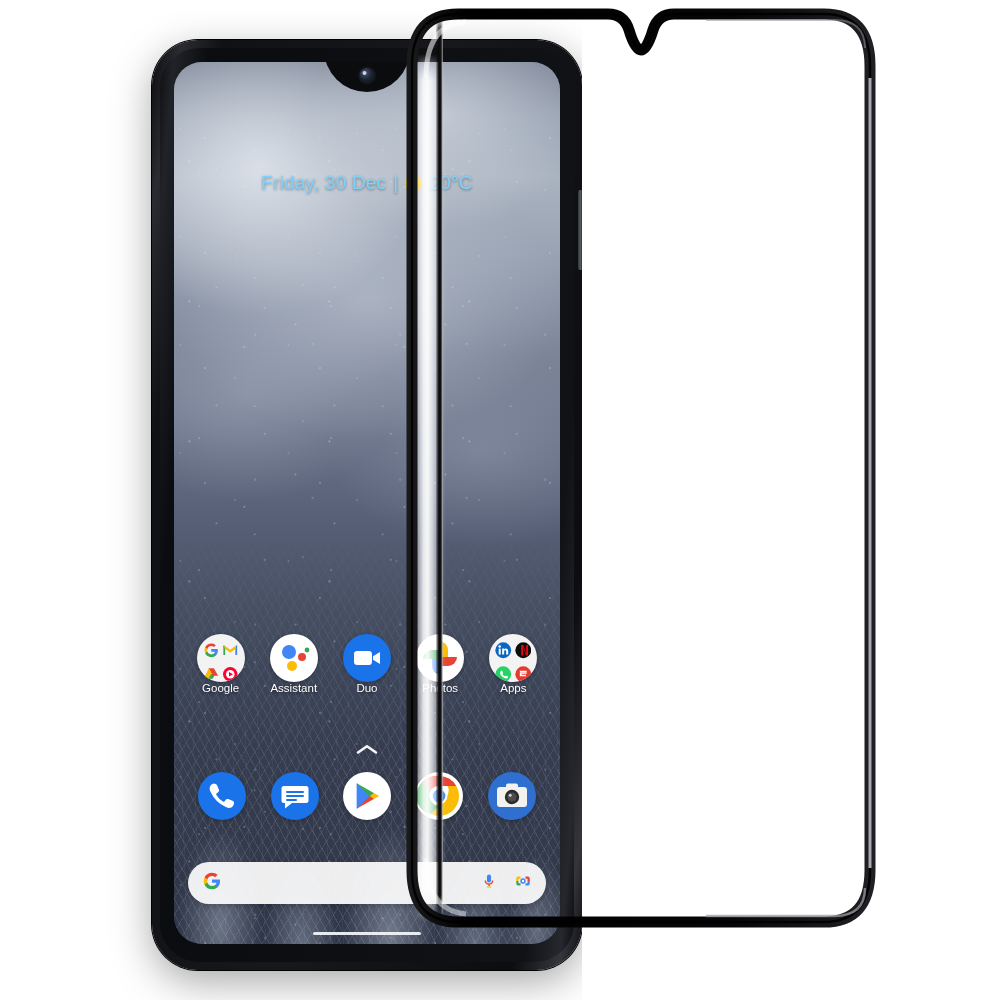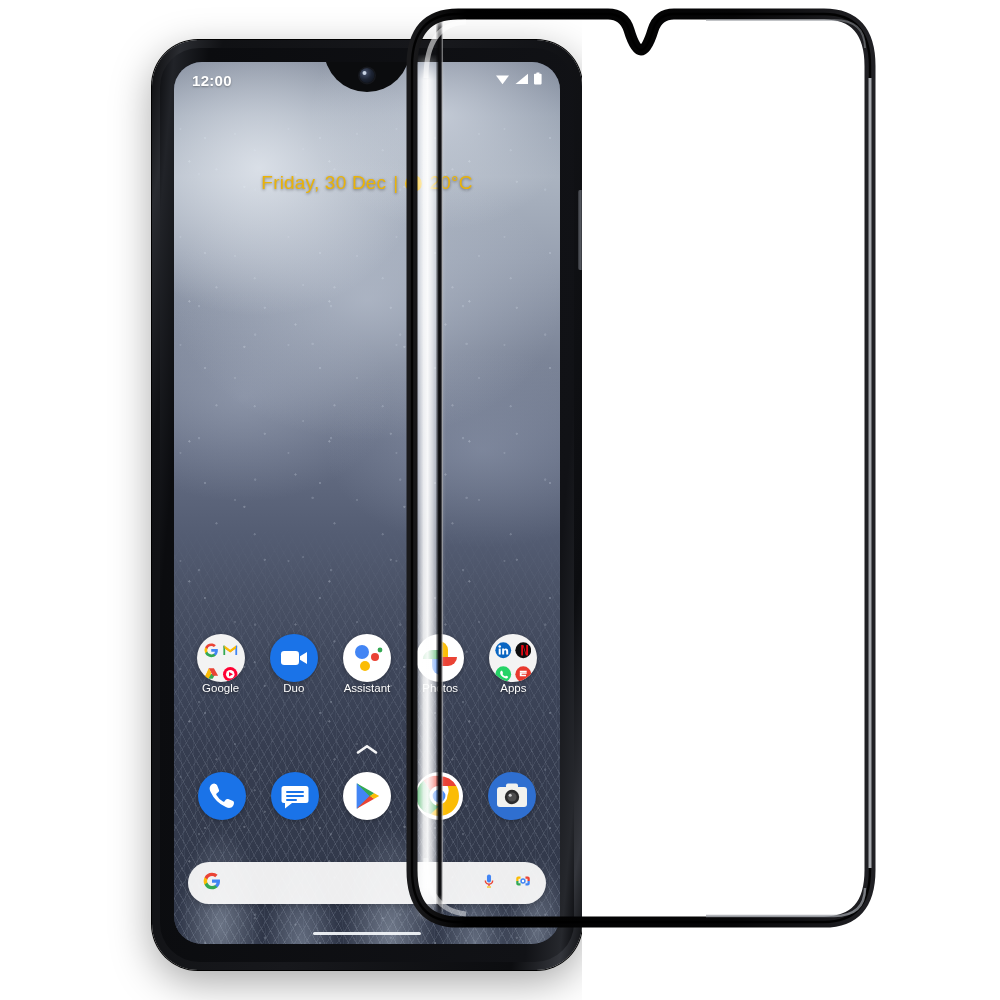--- a/index.html
+++ b/index.html
@@ -213,21 +213,21 @@
 
   
   #date-widget {
     position: absolute;
     left: 0; right: 0;
     top: 110px;
     display: flex;
     align-items: center;
     justify-content: center;
     gap: 7px;
-    color: #eab308;
+    color: #7dd3fc;
     font-size: 19px;
     letter-spacing: 0.2px;
     text-shadow: 0 1px 3px rgba(0,0,0,0.45);
     z-index: 5;
   }
   #sun-icon {
     width: 17px;
     height: 17px;
     border-radius: 50%;
     background: radial-gradient(circle at 36% 32%, #ffd74a, #f5b900 70%, #e5a600);
@@ -399,40 +399,20 @@
     <div id="screen">
       <div id="wallpaper"></div>
       <div id="wallpaper-speckle"></div>
       <div id="treeline"></div>
       <div id="tree-needles"></div>
 
       <div id="notch">
         <div id="notch-cam"></div>
       </div>
 
-      <div id="status-bar">
-        <div id="status-time">12:00</div>
-        <div id="status-icons">
-          <span>
-            <svg width="15" height="12" viewBox="0 0 15 12">
-                <path d="M1 2.6 L14 2.6 L7.5 11.2 Z" fill="#ffffff"></path>
-              </svg>
-          </span>
-          <span>
-            <svg width="14" height="12" viewBox="0 0 14 12">
-                <path d="M0.5 11 L13 11 L13 0.8 Z" fill="#ffffff"></path>
-              </svg>
-          </span>
-          <span>
-            <svg width="8" height="13" viewBox="0 0 8 13">
-              <path d="M2.6 0.6 h2.8 v1.1 h1.4 a0.8 0.8 0 0 1 0.8 0.8 v9.1 a0.8 0.8 0 0 1 -0.8 0.8 h-6 a0.8 0.8 0 0 1 -0.8 -0.8 v-9.1 a0.8 0.8 0 0 1 0.8 -0.8 h1.4 z" fill="#ffffff"></path>
-            </svg>
-          </span>
-        </div>
-      </div>
 
       <div id="date-widget">
         <span>Friday, 30 Dec</span>
         <span>|</span>
         <span id="sun-icon"></span>
         <span>20°C</span>
       </div>
 
       <div id="app-row-1">
 
@@ -471,39 +451,39 @@
                   <circle cx="12" cy="12" r="6.2" fill="#ffffff"></circle>
                   <path fill="#FF0033" d="M10.2 8.6 16 12 l-5.8 3.4z"></path>
                 </svg>
               </div>
             </div>
           </div>
           <div class="app-label">Google</div>
         </div>
 
         <div class="app">
-          <div class="icon-circle" style="background:#1a73e8">
-            <svg viewBox="0 0 48 48" width="100%" height="100%">
-              <rect x="11" y="17" width="18" height="14" rx="3.2" fill="#ffffff"></rect>
-              <path d="M30 22.2 L37 18 v12 l-7 -4.2z" fill="#ffffff"></path>
-            </svg>
-          </div>
-          <div class="app-label">Duo</div>
-        </div>
-
-        <div class="app">
           <div class="icon-circle" style="background:#ffffff">
             <svg viewBox="0 0 48 48" width="100%" height="100%">
               <circle cx="19" cy="18" r="7" fill="#4285F4"></circle>
               <circle cx="32" cy="23" r="4" fill="#EA4335"></circle>
               <circle cx="37" cy="16" r="2.4" fill="#34A853"></circle>
               <circle cx="22" cy="32" r="5" fill="#FBBC05"></circle>
             </svg>
           </div>
           <div class="app-label">Assistant</div>
+        </div>
+
+        <div class="app">
+          <div class="icon-circle" style="background:#1a73e8">
+            <svg viewBox="0 0 48 48" width="100%" height="100%">
+              <rect x="11" y="17" width="18" height="14" rx="3.2" fill="#ffffff"></rect>
+              <path d="M30 22.2 L37 18 v12 l-7 -4.2z" fill="#ffffff"></path>
+            </svg>
+          </div>
+          <div class="app-label">Duo</div>
         </div>
 
         <div class="app">
           <div class="icon-circle" style="background:#ffffff">
             <svg viewBox="0 0 48 48" width="100%" height="100%">
               <path fill="#FBBC05" d="M23 7 a9 9 0 0 1 9 9 v7 h-9z"></path>
               <path fill="#EA4335" d="M41 23 a9 9 0 0 1 -9 9 h-7 v-9z"></path>
               <path fill="#4285F4" d="M25 41 a9 9 0 0 1 -9 -9 v-7 h9z"></path>
               <path fill="#34A853" d="M7 25 a9 9 0 0 1 9 -9 h7 v9z"></path>
             </svg>

